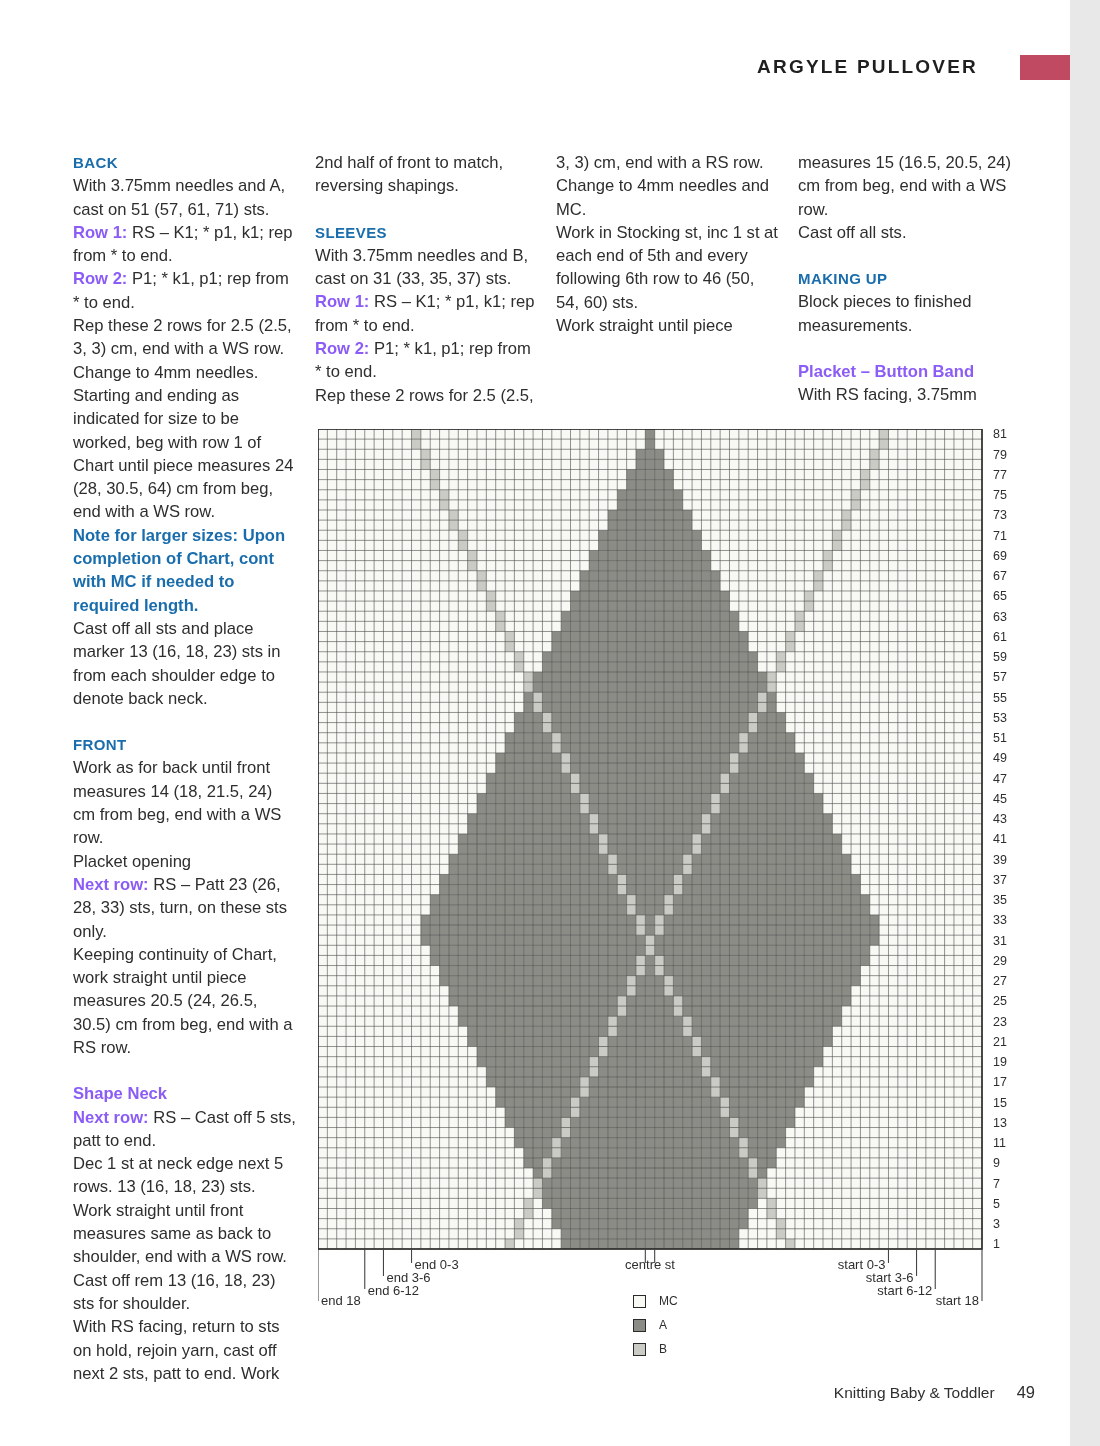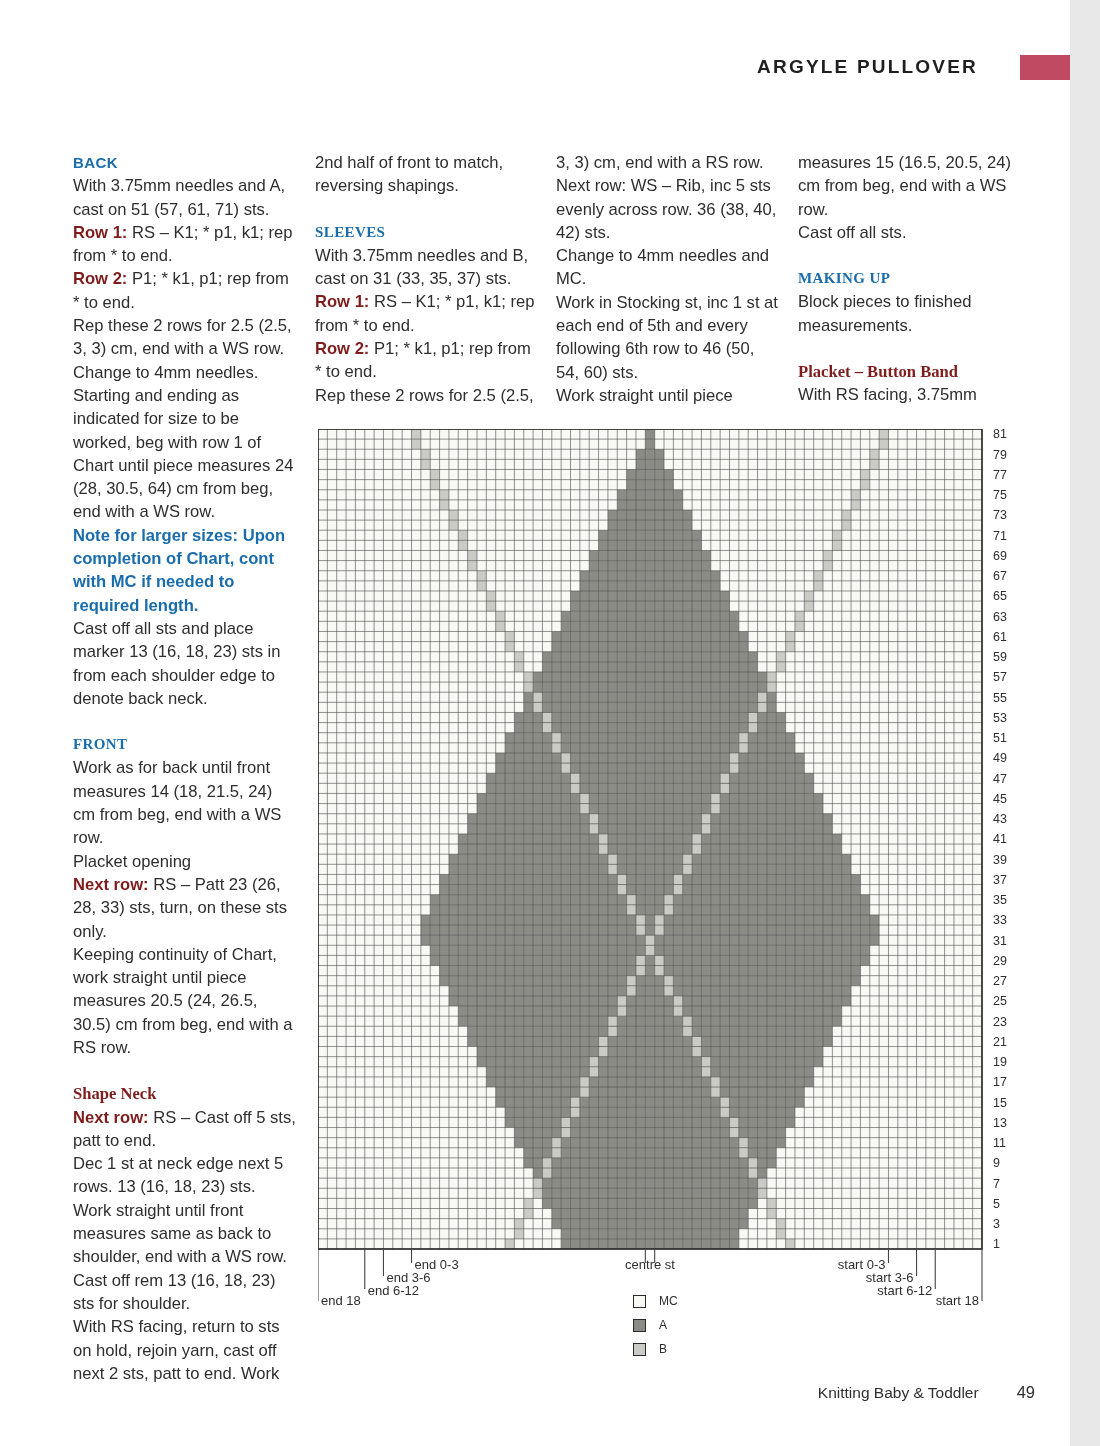--- a/index.html
+++ b/index.html
@@ -4,31 +4,31 @@
 <style>
   html,body{margin:0;padding:0;background:#e8e8e8;}
   .page{position:relative;width:1070px;height:1446px;background:#ffffff;overflow:hidden;
         font-family:"Liberation Sans",sans-serif;color:#2e2e2e;}
   .header-title{position:absolute;top:56px;right:92px;font-size:19px;font-weight:bold;
         letter-spacing:2.2px;color:#1f1f1f;white-space:nowrap;}
   .header-bar{position:absolute;top:55px;left:1020px;width:80px;height:25px;}
   .col{position:absolute;top:151px;width:224px;font-size:16.6px;line-height:23.3px;}
   #col1{left:73px}#col2{left:315px}#col3{left:556px}#col4{left:798px}
   .block{margin:0;}
-  .block.gap{margin-top:23px;font-family:Liberation Serif, serif;}
+  .block.gap{margin-top:23px;}
   .block.h{color:#1a6dac;font-weight:bold;font-size:15px;letter-spacing:0.4px;}
-  .seg.b{font-weight:bold;color:#7f1d1d;}
+  .seg.b{font-weight:bold;color:#8b5cf6;}
   .seg.bb{font-weight:bold;color:#1a6dac;}
   .chart-wrap{position:absolute;left:318px;top:429px;width:712px;height:882px;}
   .legend{position:absolute;left:633px;top:1289px;}
   .legend-row{display:flex;align-items:center;height:24px;}
   .legend-swatch{width:13px;height:13px;border:1.4px solid #2a2a2a;margin-right:13px;box-sizing:border-box;}
   .legend-label{font-size:12px;color:#2e2e2e;}
   .footer{position:absolute;top:1383px;left:700px;width:335px;display:flex;justify-content:flex-end;
-        align-items:baseline;font-size:15.5px;color:#2f2f2f;gap:16px;}
+        align-items:baseline;font-size:15.5px;color:#2f2f2f;}
   .footer .pageno{margin-left:22px;font-size:16.5px;}
 </style>
 </head>
 <body>
 
 <div class="page">
 
   <div class="header-title">ARGYLE PULLOVER</div>
   <div class="header-bar" style="background: rgb(192, 74, 97);"></div>
 
@@ -57,21 +57,20 @@
   <div class="col" id="col2">
       <div class="block p"><span class="seg">2nd half of front to match, reversing shapings.</span></div>
       <div class="block h gap"><span class="seg">SLEEVES</span></div>
       <div class="block p"><span class="seg">With 3.75mm needles and B, cast on 31 (33, 35, 37) sts.</span></div>
       <div class="block p"><span class="seg b">Row 1:</span><span class="seg"> RS – K1; * p1, k1; rep from * to end.</span></div>
       <div class="block p"><span class="seg b">Row 2:</span><span class="seg"> P1; * k1, p1; rep from * to end.</span></div>
       <div class="block p"><span class="seg">Rep these 2 rows for 2.5 (2.5,</span></div>
     </div>
   <div class="col" id="col3">
       <div class="block p"><span class="seg">3, 3) cm, end with a RS row.</span></div>
-      <div class="block p"><span class="seg">Next row: WS – Rib, inc 5 sts evenly across row. 36 (38, 40, 42) sts.</span></div>
       <div class="block p"><span class="seg">Change to 4mm needles and MC.</span></div>
       <div class="block p"><span class="seg">Work in Stocking st, inc 1 st at each end of 5th and every following 6th row to 46 (50, 54, 60) sts.</span></div>
       <div class="block p"><span class="seg">Work straight until piece</span></div>
     </div>
   <div class="col" id="col4">
       <div class="block p"><span class="seg">measures 15 (16.5, 20.5, 24) cm from beg, end with a WS row.</span></div>
       <div class="block p"><span class="seg">Cast off all sts.</span></div>
       <div class="block h gap"><span class="seg">MAKING UP</span></div>
       <div class="block p"><span class="seg">Block pieces to finished measurements.</span></div>
       <div class="block p gap"><span class="seg b">Placket – Button Band</span></div>

